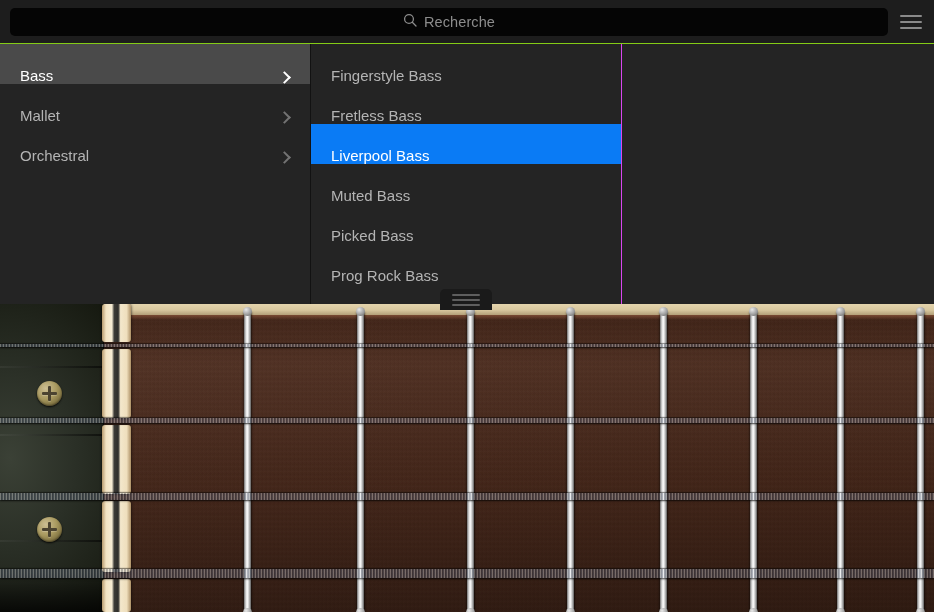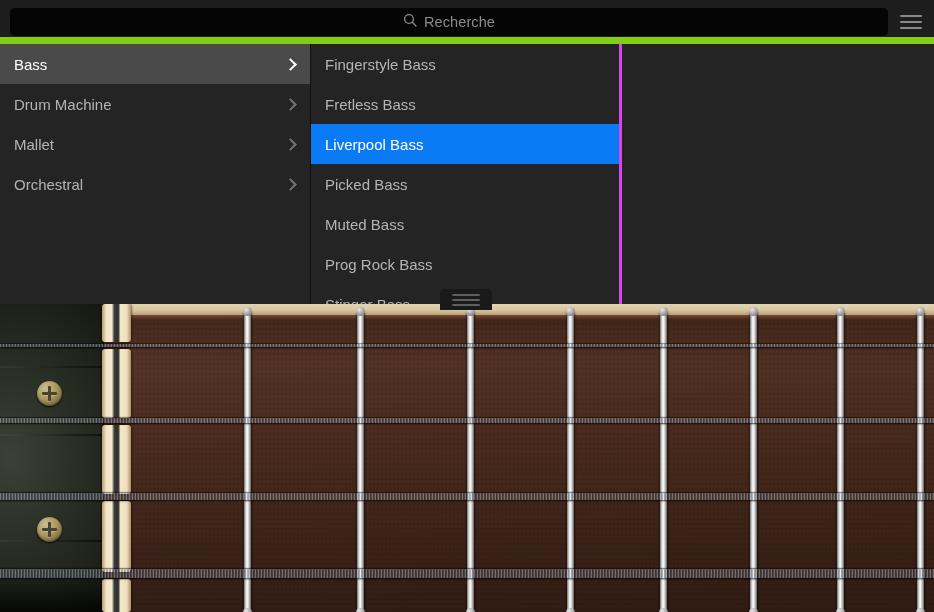--- a/index.html
+++ b/index.html
@@ -13,21 +13,21 @@
     position: relative;
     width: 934px; height: 612px;
     background: #1c1c1c;
   }
 
   
   .topbar {
     position: absolute; left: 0; top: 0;
     width: 934px; height: 44px;
     background: #1d1d1d;
-    border-bottom: 7px solid #84cc16;
+    border-bottom: 1px solid #84cc16;
     display: flex; align-items: center;
   }
   .searchfield {
     position: absolute; left: 10px; top: 8px;
     width: 878px; height: 28px;
     background: #050505;
     border-radius: 5px;
     display: flex; align-items: center; justify-content: center;
     gap: 7px;
     cursor: text;
@@ -60,27 +60,27 @@
     display: flex;
     overflow: hidden;
   }
   .col {
     height: 260px;
     background: #242424;
     position: relative;
     overflow: hidden;
   }
   .col-categories { width: 311px; border-right: 1px solid #121212; }
-  .col-patches    { width: 311px; border-right: 3px solid #d946ef; }
+  .col-patches    { width: 311px; border-right: 1px solid #d946ef; }
   .col-empty      { flex: 1; }
 
   .row {
     height: 40px;
-    display: flex; align-items: center;
-    padding: 0 14px;
+    display: flex; align-items: flex-end;
+    padding: 0 20px;
     color: #b4b4b4;
     font-size: 15px;
     cursor: pointer;
     position: relative;
     user-select: none;
   }
   .row .label { flex: 1; white-space: nowrap; }
   .row.selected-gray { background: #4a4a4a; color: #ffffff; }
   .row.selected-blue { background: #0a7bf5; color: #ffffff; }
   .row.selected-blue .label { color: #fff; }
@@ -252,48 +252,44 @@
   </div>
 
   <div class="browser">
 
     <div class="col col-categories">
       <div class="row selected-gray">
         <span class="label">Bass</span>
         <span class="chev"></span>
       </div>
       <div class="row">
-        <span class="label">Drum Machine</span>
-        <span class="chev"></span>
-      </div>
-      <div class="row">
         <span class="label">Mallet</span>
         <span class="chev"></span>
       </div>
       <div class="row">
         <span class="label">Orchestral</span>
         <span class="chev"></span>
       </div>
     </div>
 
     <div class="col col-patches">
       <div class="row">
         <span class="label">Fingerstyle Bass</span>
       </div>
       <div class="row">
         <span class="label">Fretless Bass</span>
       </div>
       <div class="row selected-blue">
         <span class="label">Liverpool Bass</span>
       </div>
       <div class="row">
+        <span class="label">Muted Bass</span>
+      </div>
+      <div class="row">
         <span class="label">Picked Bass</span>
-      </div>
-      <div class="row">
-        <span class="label">Muted Bass</span>
       </div>
       <div class="row">
         <span class="label">Prog Rock Bass</span>
       </div>
       <div class="row">
         <span class="label">Stinger Bass</span>
       </div>
     </div>
 
     <div class="col col-empty"></div>

